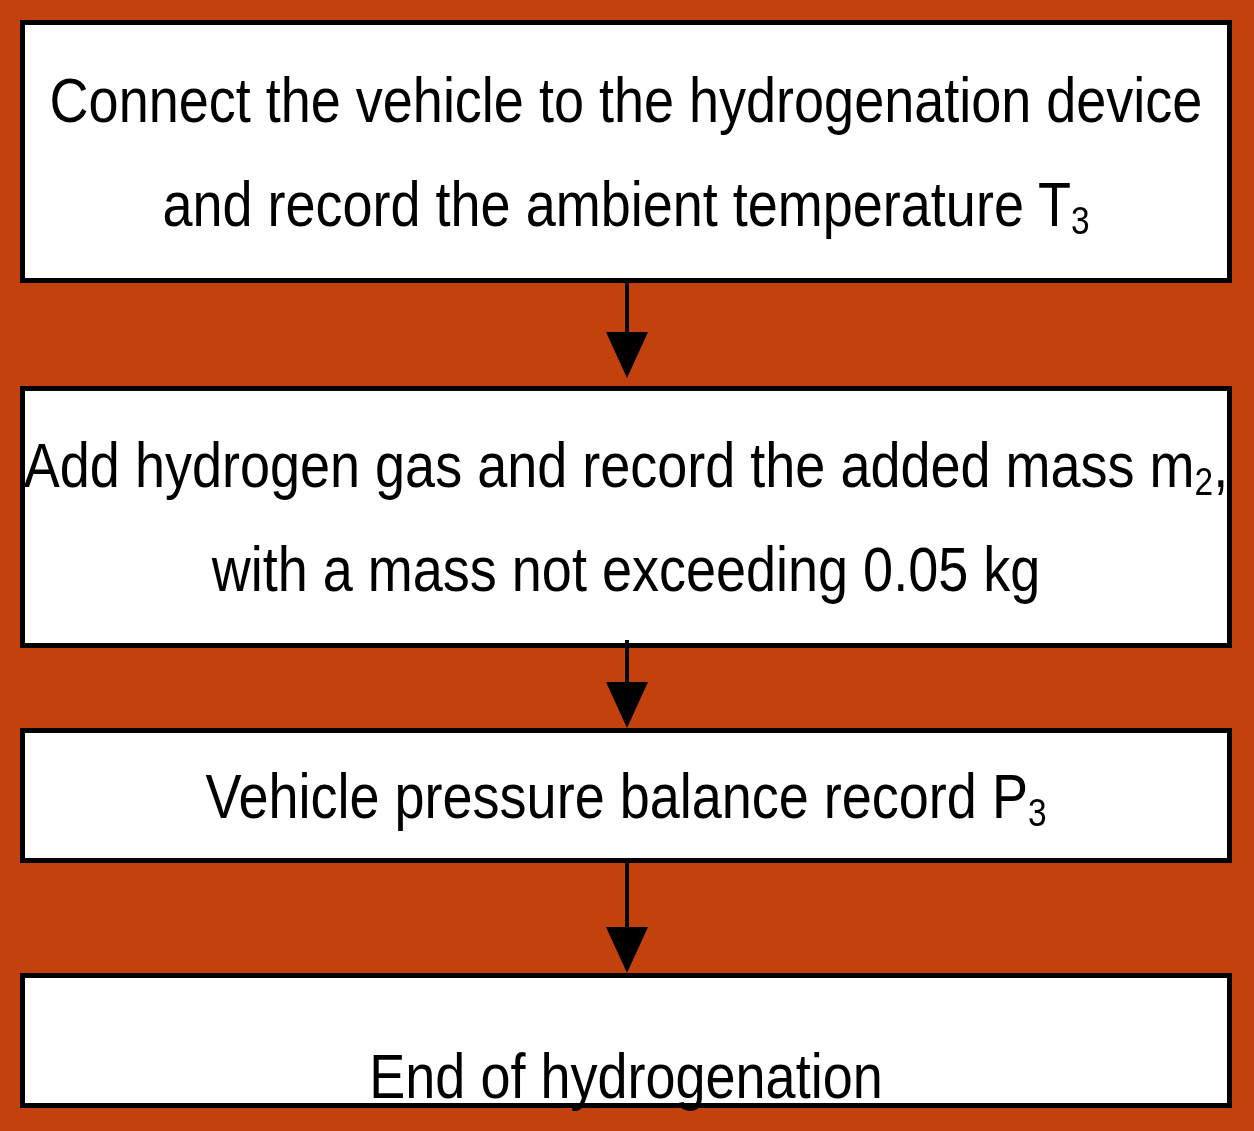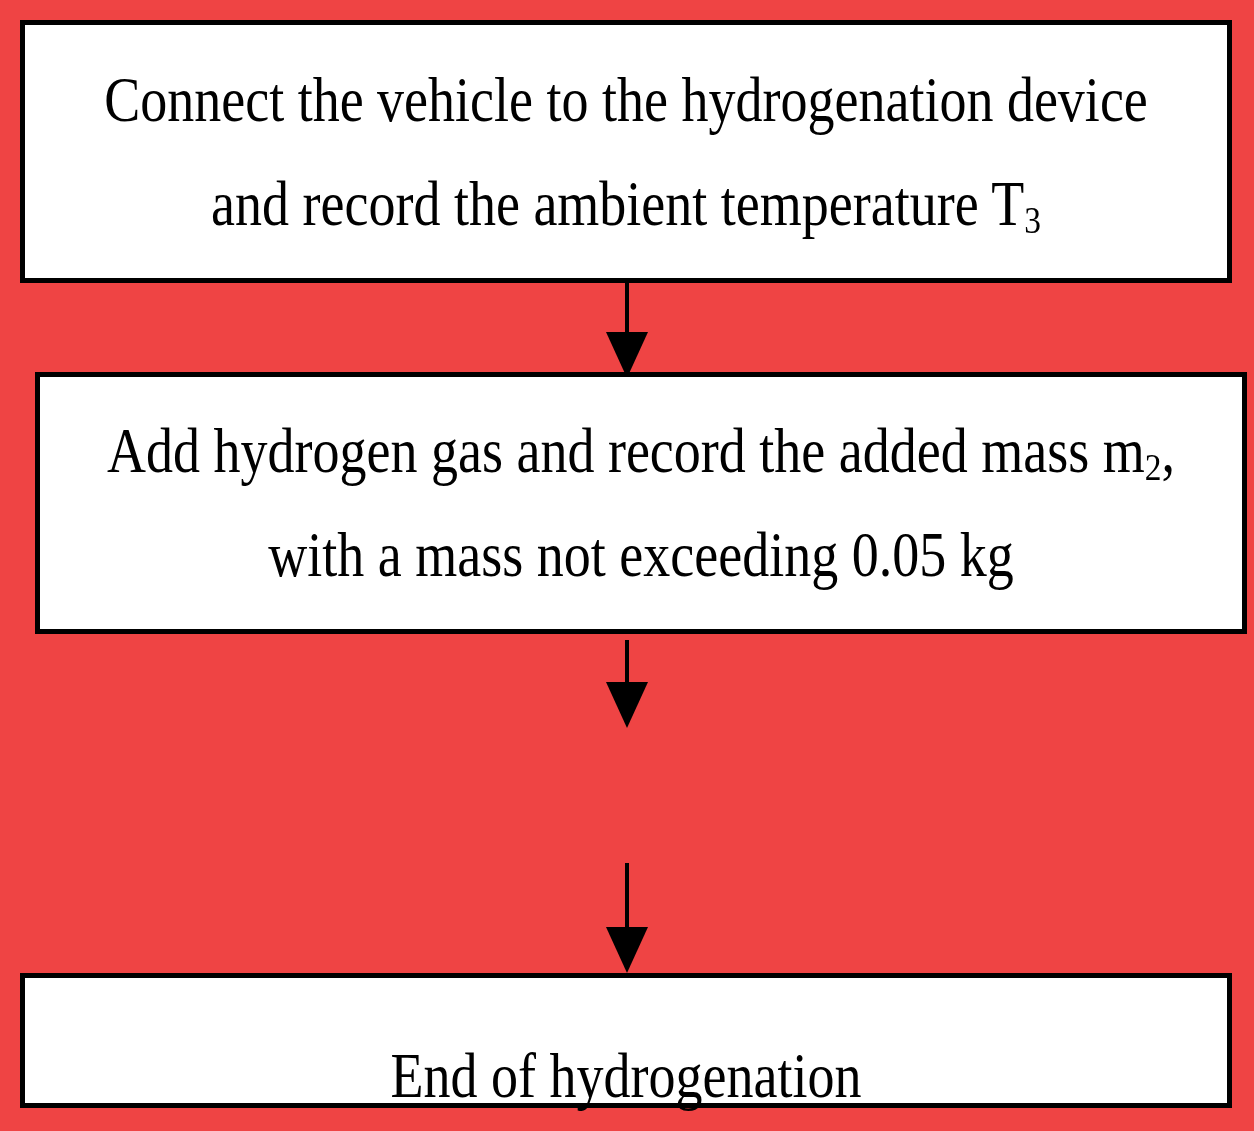--- a/index.html
+++ b/index.html
@@ -1,23 +1,23 @@
 <!DOCTYPE html>
 <html><head>
 <meta charset="utf-8">
 <style>
   html, body { margin: 0; padding: 0; background: #ffffff; }
 
   .canvas {
     position: relative;
     width: 1254px;
     height: 1131px;
-    background: #ef4444;
+    background: #c2410c;
     color: #000000;
-    font-family: Liberation Serif, serif;
+    font-family: Liberation Sans, sans-serif;
     overflow: hidden;
   }
 
   .flow-box {
     position: absolute;
     left: 20px;
     width: 1212px;
     box-sizing: border-box;
     border: 5px solid #000000;
     background: #ffffff;
@@ -79,32 +79,37 @@
       <div><span>Connect the vehicle to the hydrogenation device</span><sub class="sb"></sub><span></span></div>
       <div><span>and record the ambient temperature T</span><sub class="sb">3</sub><span></span></div>
     </div>
   </div>
 
   <div class="flow-arrow" style="top:283px; height:95px;">
     <div class="arrow-shaft"></div>
     <div class="arrow-head"></div>
   </div>
 
-  <div class="flow-box" style="top:372px; height:262px;margin-left:15px;">
+  <div class="flow-box" style="top:386px; height:262px;">
     <div class="box-text">
       <div><span>Add hydrogen gas and record the added mass m</span><sub class="sb">2</sub><span>,</span></div>
       <div><span>with a mass not exceeding 0.05 kg</span><sub class="sb"></sub><span></span></div>
     </div>
   </div>
 
   <div class="flow-arrow" style="top:640px; height:88px;">
     <div class="arrow-shaft"></div>
     <div class="arrow-head"></div>
   </div>
 
+  <div class="flow-box" style="top:728px; height:135px;">
+    <div class="box-text">
+      <div><span>Vehicle pressure balance record P</span><sub class="sb">3</sub><span></span></div>
+    </div>
+  </div>
 
   <div class="flow-arrow" style="top:863px; height:110px;">
     <div class="arrow-shaft"></div>
     <div class="arrow-head"></div>
   </div>
 
   <div class="flow-box" style="top:973px; height:135px;align-items:flex-end;">
     <div class="box-text">
       <div><span>End of hydrogenation</span><sub class="sb"></sub><span></span></div>
     </div>

